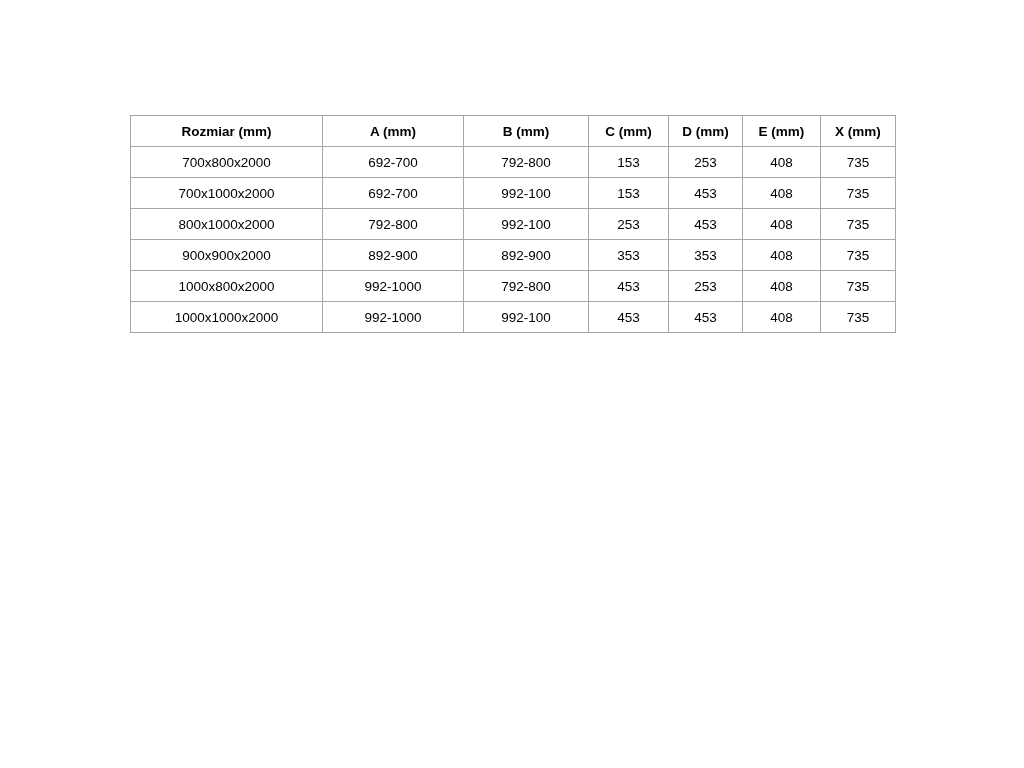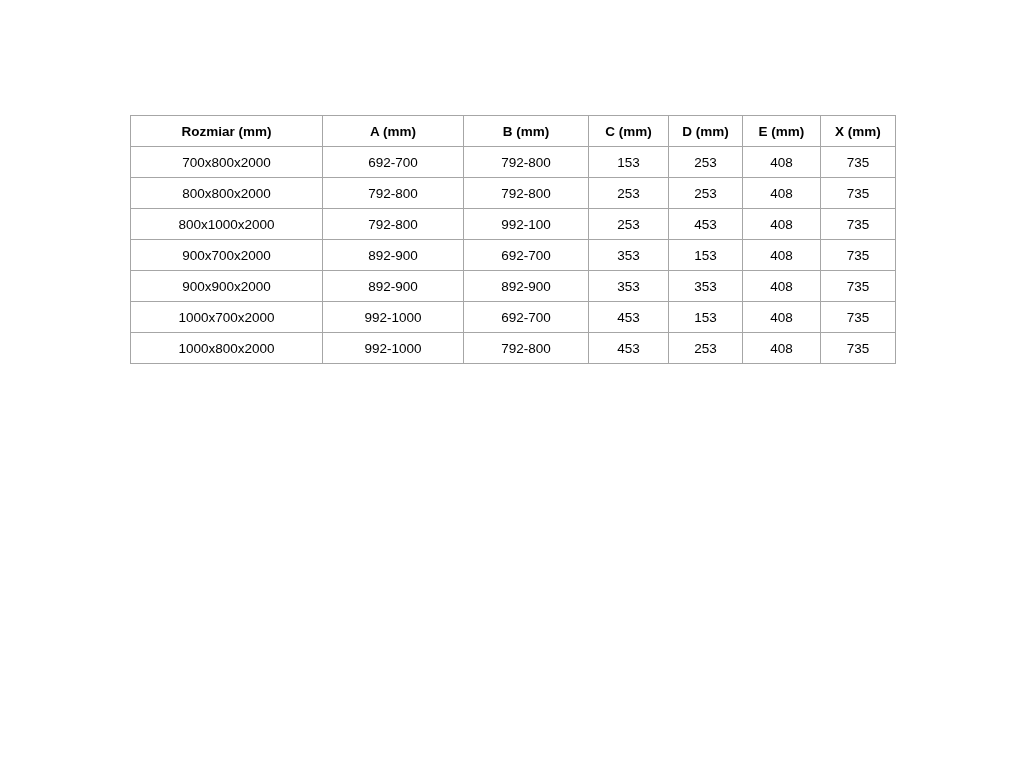--- a/index.html
+++ b/index.html
@@ -78,68 +78,59 @@
         <tr>
           <td>700x800x2000</td>
           <td>692-700</td>
           <td>792-800</td>
           <td>153</td>
           <td>253</td>
           <td>408</td>
           <td>735</td>
         </tr>
         <tr>
-          <td>800x800x2000</td>
-          <td>792-800</td>
-          <td>792-800</td>
-          <td>253</td>
-          <td>253</td>
+          <td>700x1000x2000</td>
+          <td>692-700</td>
+          <td>992-100</td>
+          <td>153</td>
+          <td>453</td>
           <td>408</td>
           <td>735</td>
         </tr>
         <tr>
           <td>800x1000x2000</td>
           <td>792-800</td>
           <td>992-100</td>
           <td>253</td>
           <td>453</td>
           <td>408</td>
           <td>735</td>
         </tr>
         <tr>
-          <td>900x700x2000</td>
-          <td>892-900</td>
-          <td>692-700</td>
-          <td>353</td>
-          <td>153</td>
-          <td>408</td>
-          <td>735</td>
-        </tr>
-        <tr>
           <td>900x900x2000</td>
           <td>892-900</td>
           <td>892-900</td>
           <td>353</td>
           <td>353</td>
-          <td>408</td>
-          <td>735</td>
-        </tr>
-        <tr>
-          <td>1000x700x2000</td>
-          <td>992-1000</td>
-          <td>692-700</td>
-          <td>453</td>
-          <td>153</td>
           <td>408</td>
           <td>735</td>
         </tr>
         <tr>
           <td>1000x800x2000</td>
           <td>992-1000</td>
           <td>792-800</td>
           <td>453</td>
           <td>253</td>
           <td>408</td>
           <td>735</td>
         </tr>
+        <tr>
+          <td>1000x1000x2000</td>
+          <td>992-1000</td>
+          <td>992-100</td>
+          <td>453</td>
+          <td>453</td>
+          <td>408</td>
+          <td>735</td>
+        </tr>
       </tbody>
   </table>
 </div>
 
 </body></html>

